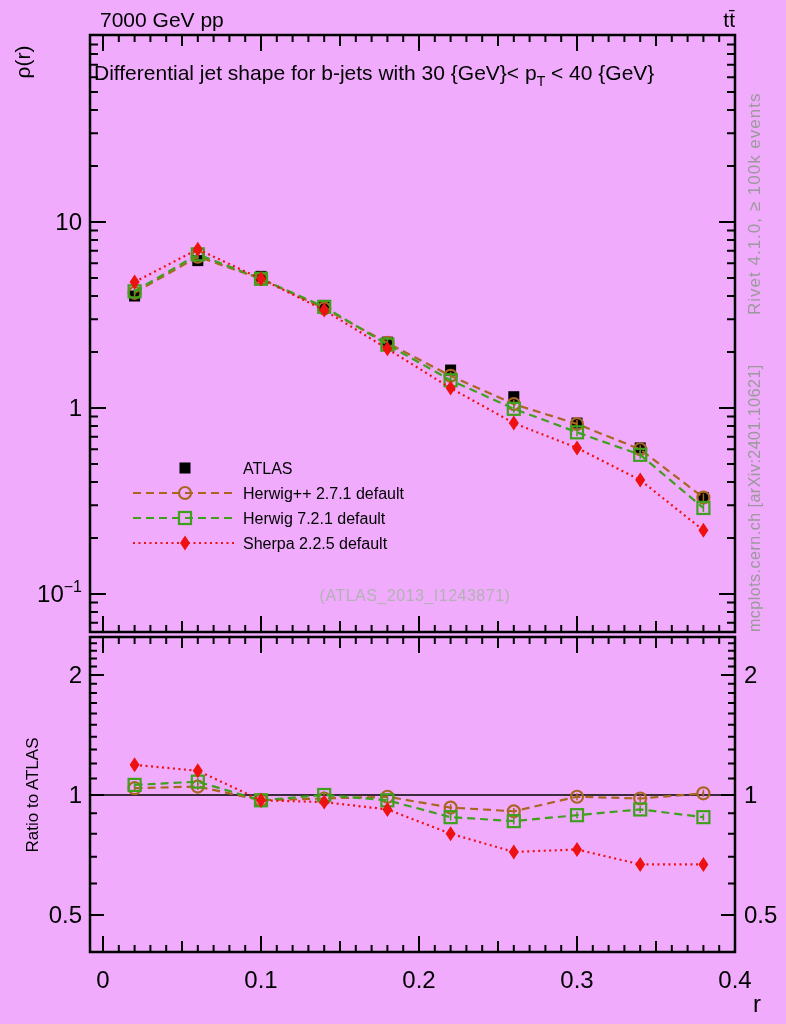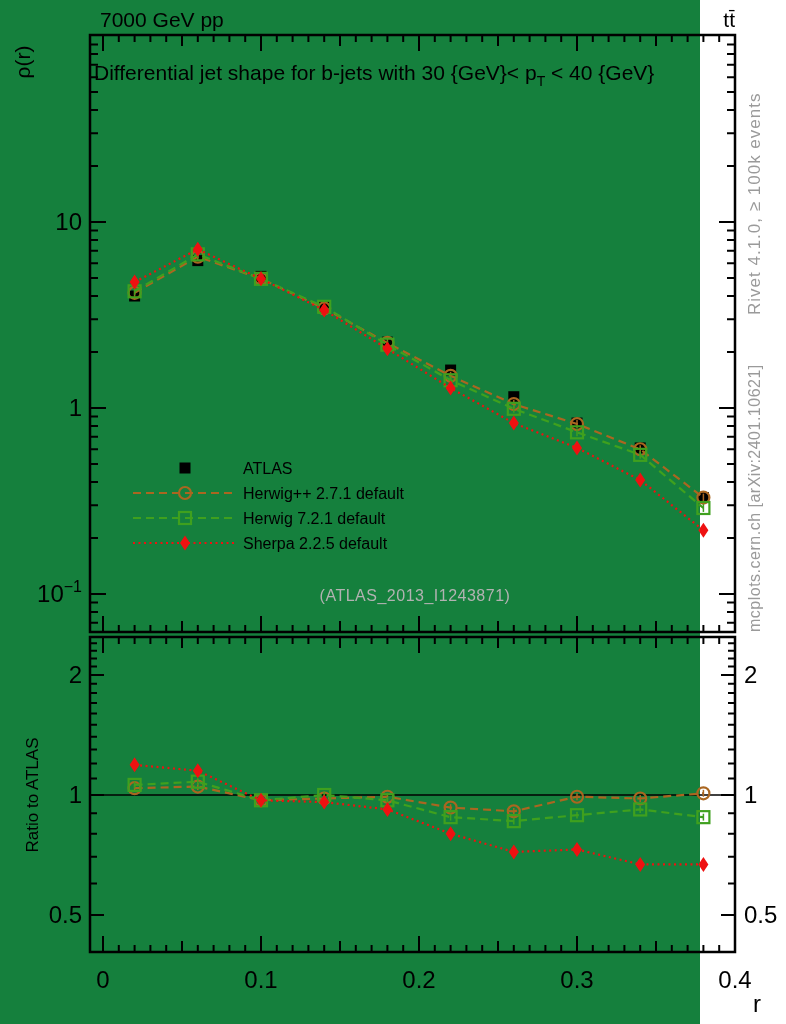--- a/index.html
+++ b/index.html
@@ -1,16 +1,16 @@
 <!DOCTYPE html>
 <html><head>
 <meta charset="utf-8">
 <style>
   html,body{margin:0;padding:0;background:#ffffff;}
-  .page{width:700px;height:1024px;position:relative;background:#15803d;
+  .page{width:786px;height:1024px;position:relative;background:#f0abfc;
         font-family:"Liberation Sans", sans-serif;}
   svg text{font-family:"Liberation Sans", sans-serif;fill:#000;}
   .ticklabel{font-size:24px;}
   .headertxt{font-size:21px;}
   .titletxt{font-size:21px;}
   .legendtxt{font-size:16px;}
   .graytxt{fill:#9a9a9a;font-size:17px;letter-spacing:1px;}
   .graytxt2{fill:#9a9a9a;font-size:16px;letter-spacing:0.5px;}
   .watermark{fill:#b2b2b2;font-size:16px;letter-spacing:0.5px;}
   .axtitle{font-size:17px;}

